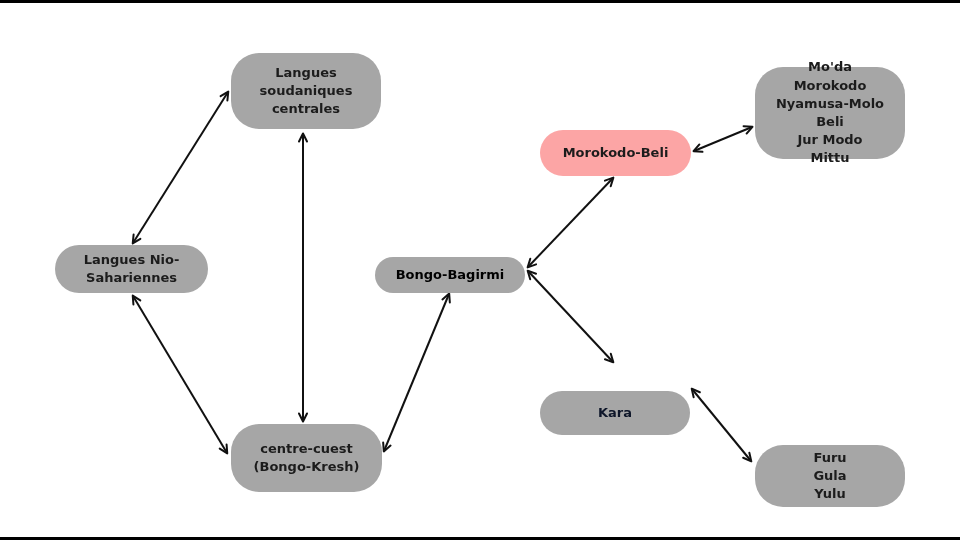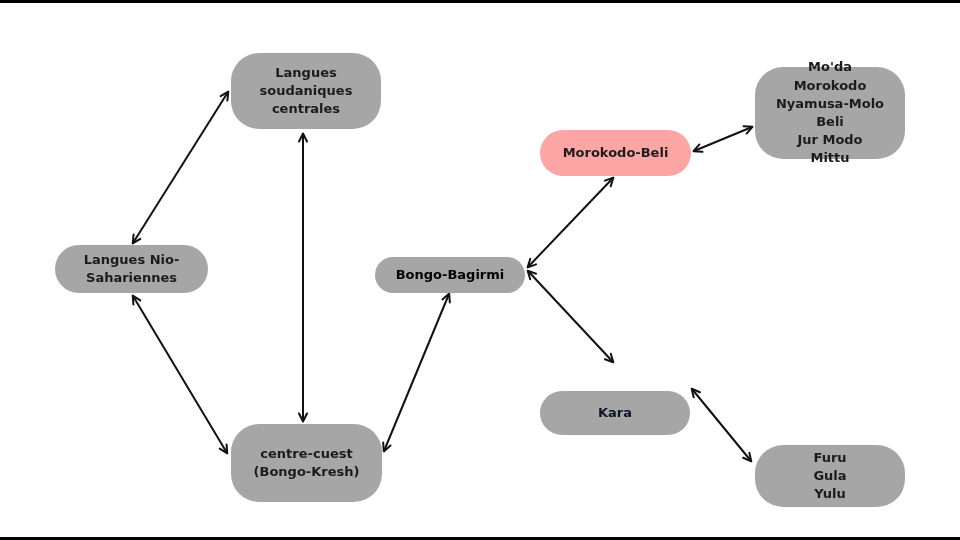--- a/index.html
+++ b/index.html
@@ -74,21 +74,21 @@
   <div id="nodes">
       <div class="node" style="left: 231px; top: 53px; width: 150px; height: 76px; border-radius: 28px; background: rgb(166, 166, 166); color: rgb(28, 28, 28);">
         <span class="node-line">Langues</span>
         <span class="node-line">soudaniques</span>
         <span class="node-line">centrales</span>
       </div>
       <div class="node" style="left: 55px; top: 245px; width: 153px; height: 48px; border-radius: 24px; background: rgb(166, 166, 166); color: rgb(28, 28, 28);">
         <span class="node-line">Langues Nio-</span>
         <span class="node-line">Sahariennes</span>
       </div>
-      <div class="node" style="left: 231px; top: 424px; width: 151px; height: 78px; border-radius: 28px; background: rgb(166, 166, 166); color: rgb(28, 28, 28);">
+      <div class="node" style="left: 231px; top: 424px; width: 151px; height: 68px; border-radius: 28px; background: rgb(166, 166, 166); color: rgb(28, 28, 28);">
         <span class="node-line">centre-cuest</span>
         <span class="node-line">(Bongo-Kresh)</span>
       </div>
       <div class="node" style="left: 375px; top: 257px; width: 150px; height: 36px; border-radius: 22px; background: rgb(166, 166, 166); color: #000000;">
         <span class="node-line">Bongo-Bagirmi</span>
       </div>
       <div class="node" style="left: 540px; top: 130px; width: 151px; height: 46px; border-radius: 23px; background: #fca5a5; color: rgb(28, 28, 28);">
         <span class="node-line">Morokodo-Beli</span>
       </div>
       <div class="node" style="left: 755px; top: 67px; width: 150px; height: 92px; border-radius: 28px; background: rgb(166, 166, 166); color: rgb(28, 28, 28);">

